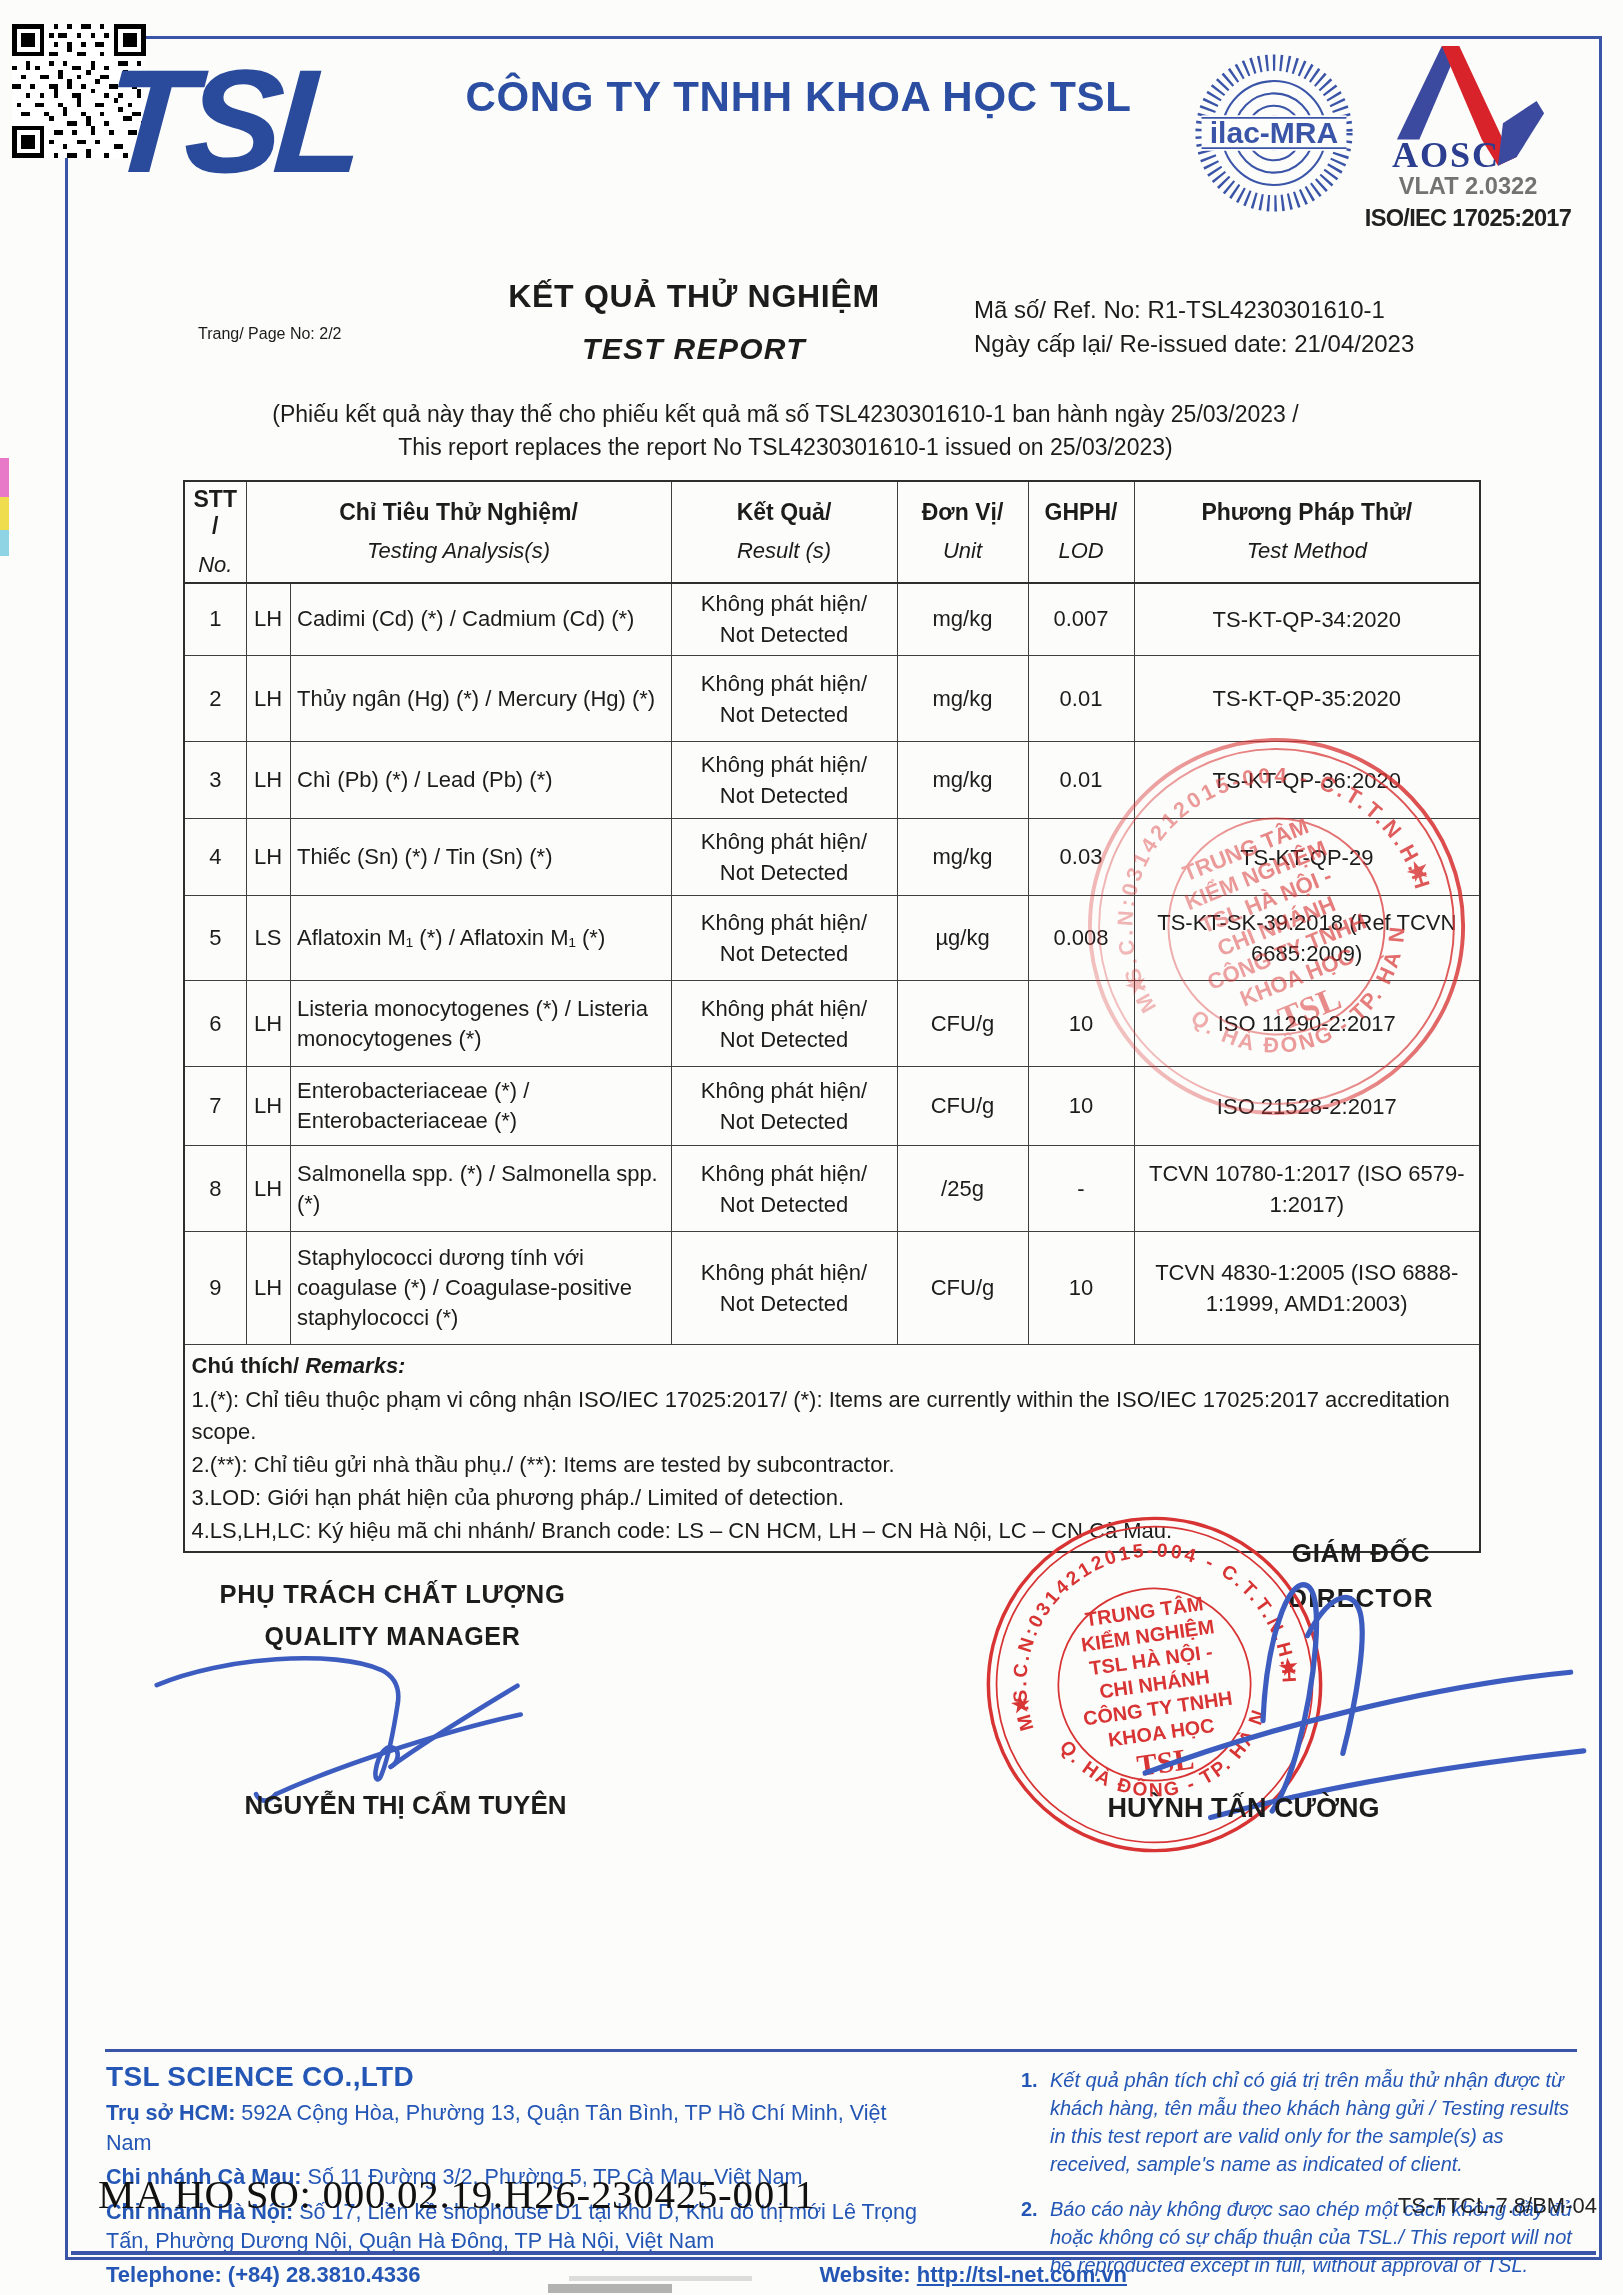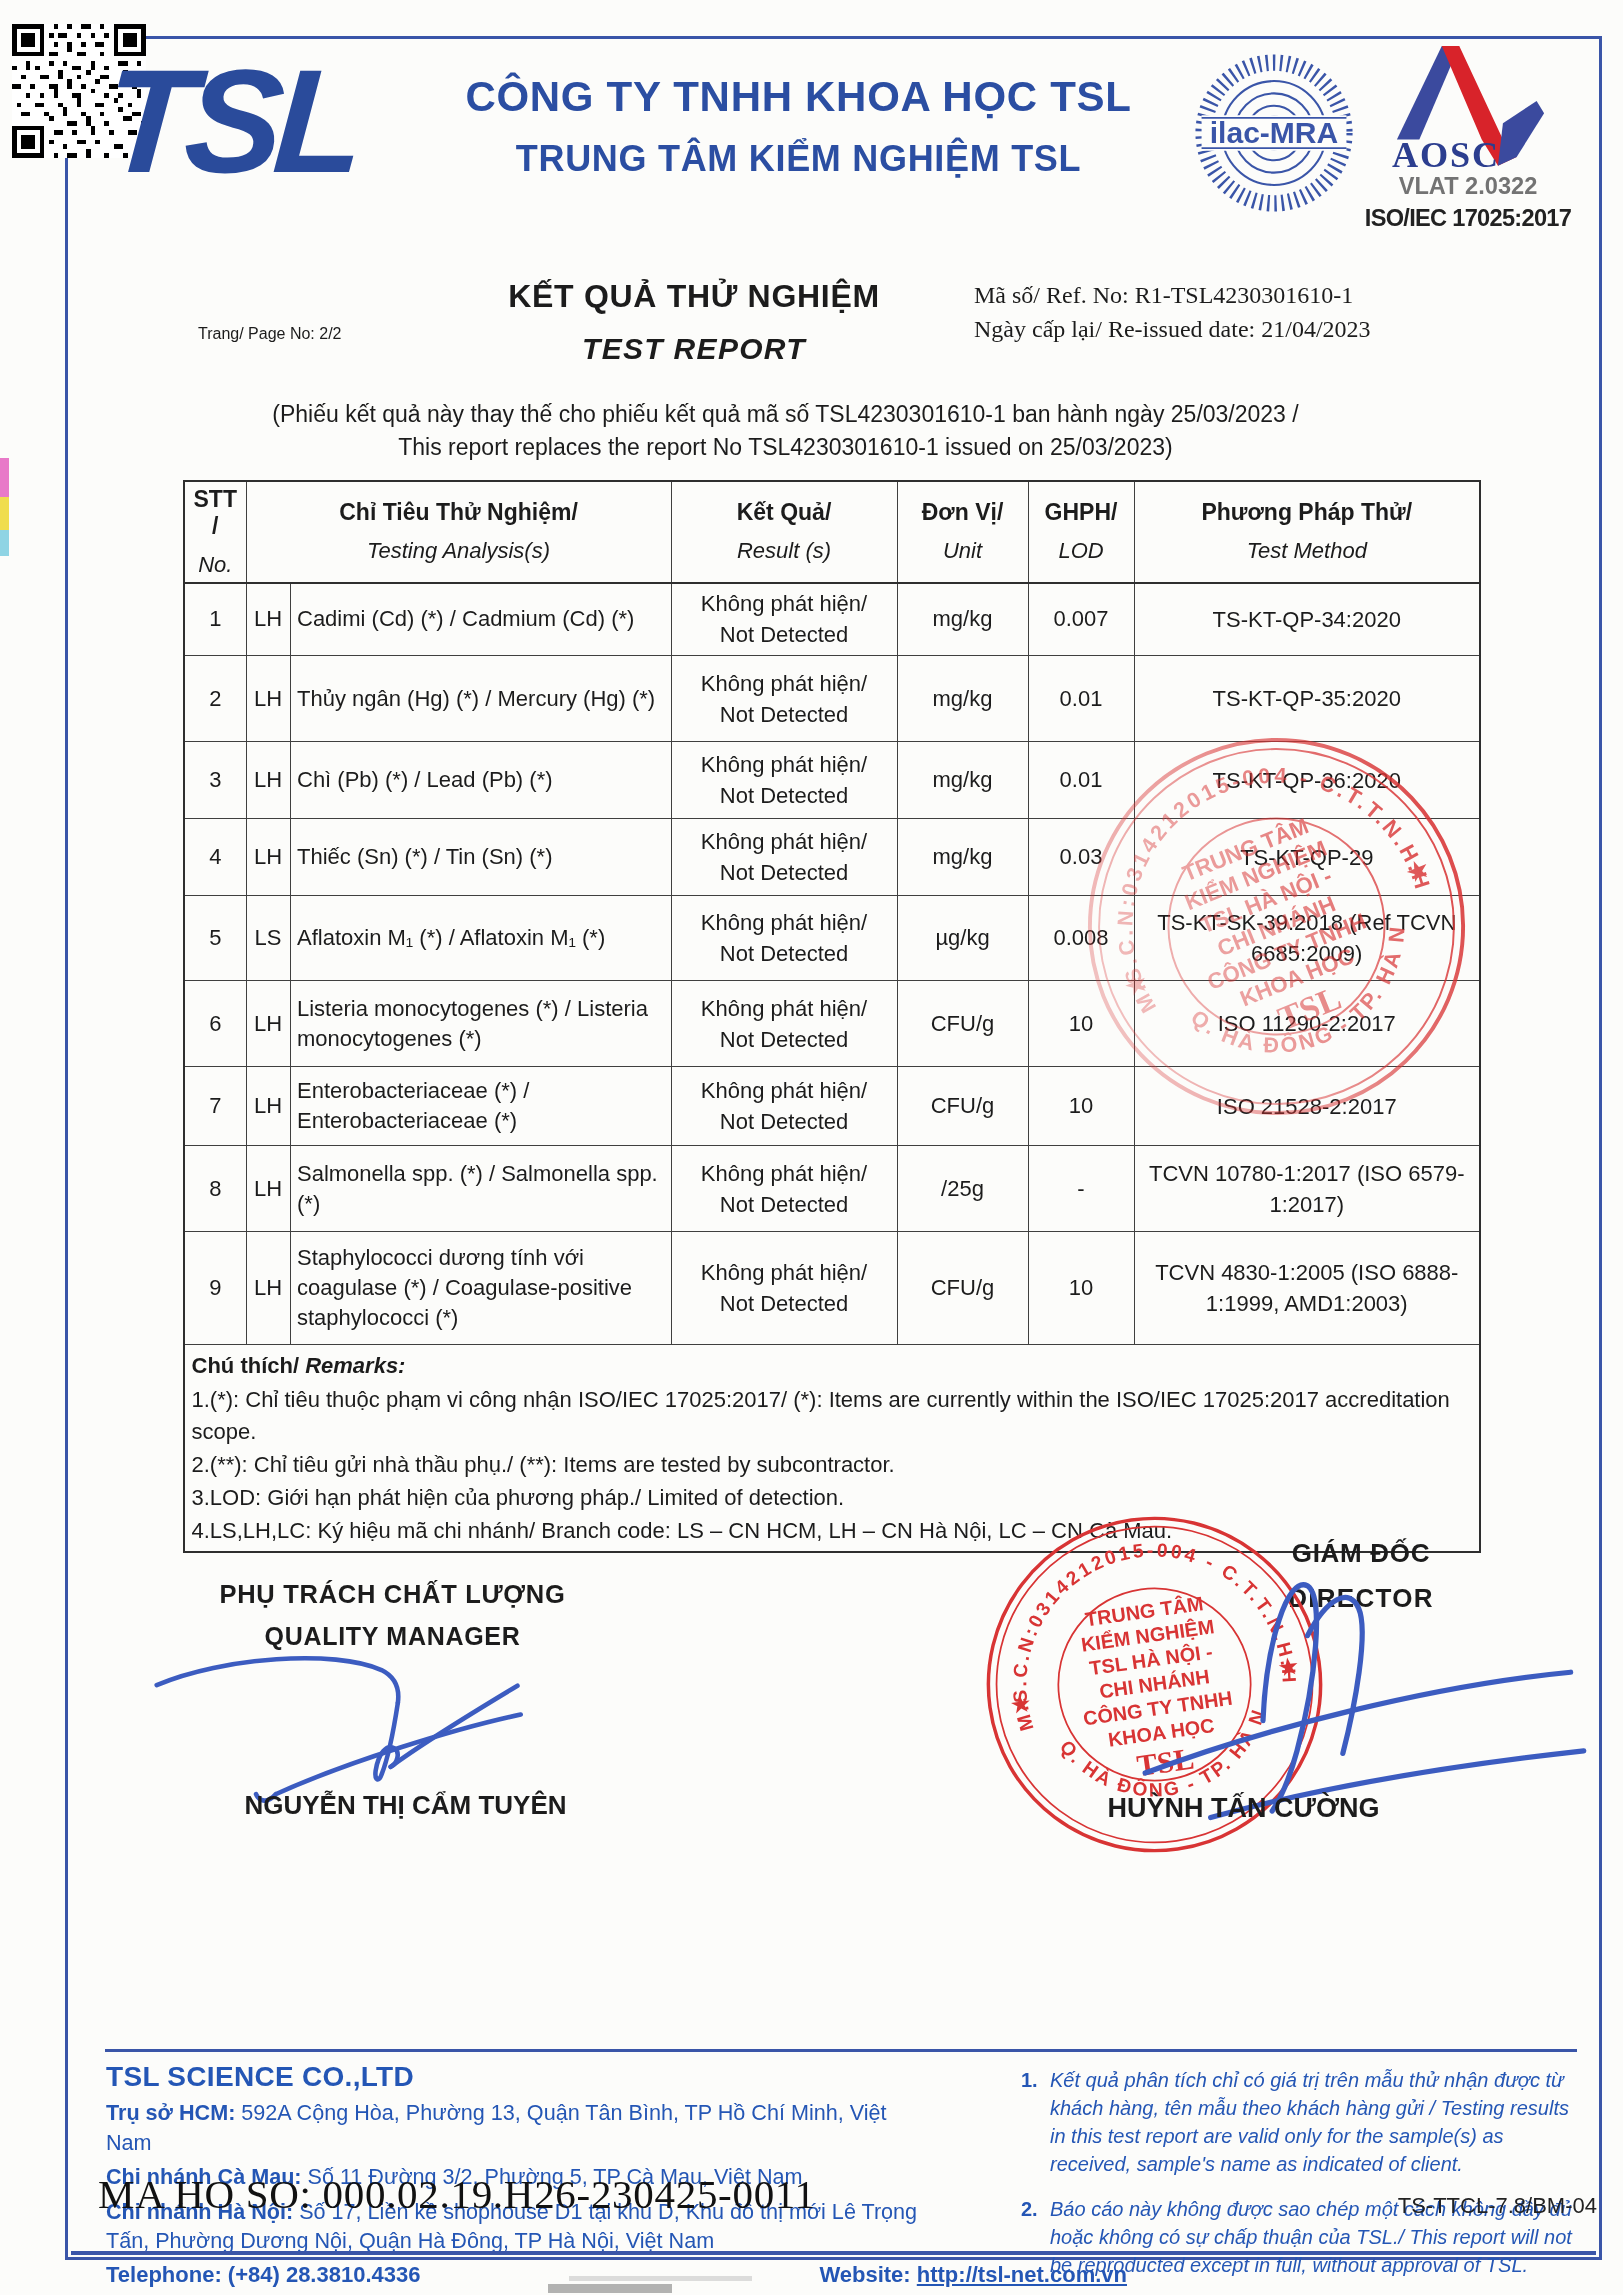--- a/index.html
+++ b/index.html
@@ -33,21 +33,21 @@
   .aosc-box{left:1347px;top:41px;width:242px;text-align:center;}
   .aosc-box svg{width:164px;height:131px;display:block;margin:0 auto;}
   .vlat{font-size:23.6px;font-weight:bold;color:#737373;margin-top:1.3px;}
   .isotxt{font-size:23.6px;font-weight:bold;color:#222;margin-top:5.2px;letter-spacing:-0.7px;}
 
   
   .t-center{left:406px;top:278px;width:576px;text-align:center;}
   .t-vi{font-size:32px;font-weight:bold;letter-spacing:0.7px;}
   .t-en{font-size:30px;font-weight:bold;font-style:italic;margin-top:17px;letter-spacing:1.3px;}
   .pageno{left:198px;top:325px;font-size:16px;}
-  .refbox{left:974px;top:278px;font-size:24px;line-height:34px;font-family:Liberation Serif, serif;}
+  .refbox{left:974px;top:293px;font-size:24px;line-height:34px;}
   .note{left:249px;top:398px;width:1073px;text-align:center;font-size:23px;line-height:33px;}
 
   
   .tablewrap{left:155px;top:480px;width:1544px;padding-left:28px;}
   table.rpt{border-collapse:collapse;width:1296px;table-layout:fixed;background:transparent;}
   table.rpt td,table.rpt th{
     border:1.3px solid #3f3f3f;
     font-size:22px;padding:3.9px 6.5px;vertical-align:middle;
     word-wrap:break-word;
   }
@@ -196,21 +196,20 @@
              M63 161h14v7h-14zM91 161h7v7h-7zM119 154h7v14h-7zM147 161h7v7h-7zM175 161h14v7h-14z
              M56 175h7v7h-7zM77 182h7v7h-7zM98 175h14v7h-14zM126 175h7v7h-7zM154 182h14v7h-14zM189 175h7v14h-7z
              M63 196h7v7h-7zM84 196h14v7h-14zM112 189h7v14h-7zM140 196h7v7h-7zM168 196h7v7h-7z"></path>
   </g>
 </svg>
 
 <div class="abs tsl-logo">TSL</div>
 
 <div class="abs company">
   <div class="l1">CÔNG TY TNHH KHOA HỌC TSL</div>
-  <div class="l2">TRUNG TÂM KIỂM NGHIỆM TSL</div>
 </div>
 
 <svg class="abs ilac" viewBox="0 0 240 240">
   <g fill="none" stroke="#3a55a8">
     <circle cx="120" cy="120" r="103" stroke-width="24" stroke-dasharray="3.5 7"></circle>
     <circle cx="120" cy="120" r="76" stroke-width="3"></circle>
     <circle cx="120" cy="120" r="58" stroke-width="3"></circle>
     <circle cx="120" cy="120" r="40" stroke-width="3"></circle>
     <circle cx="120" cy="120" r="24" stroke-width="3"></circle>
   </g>

